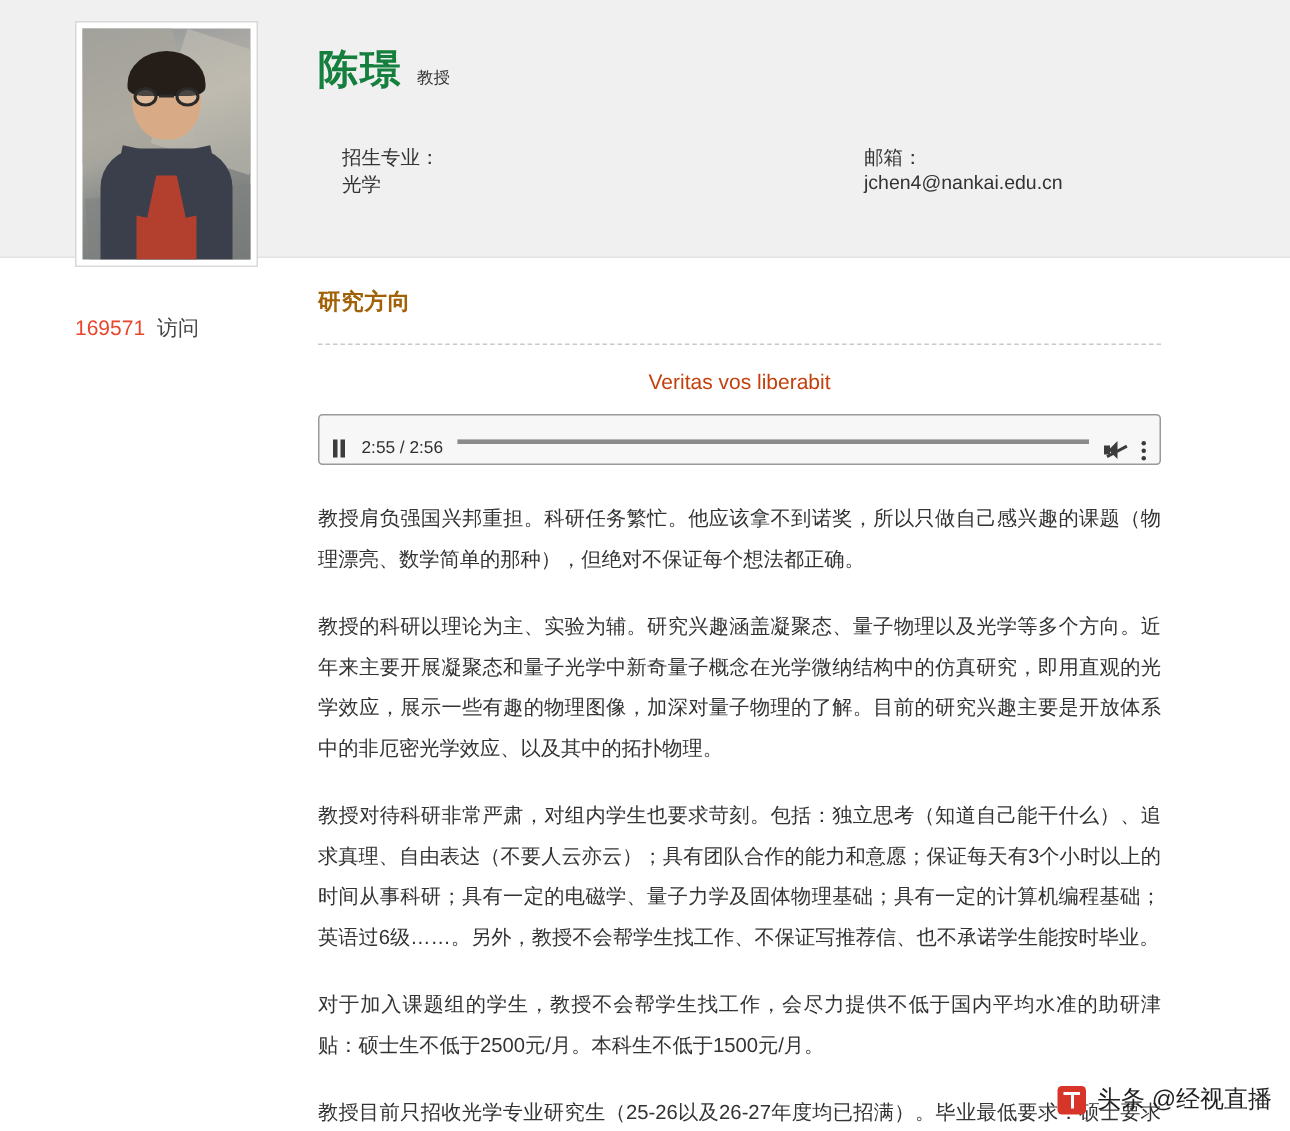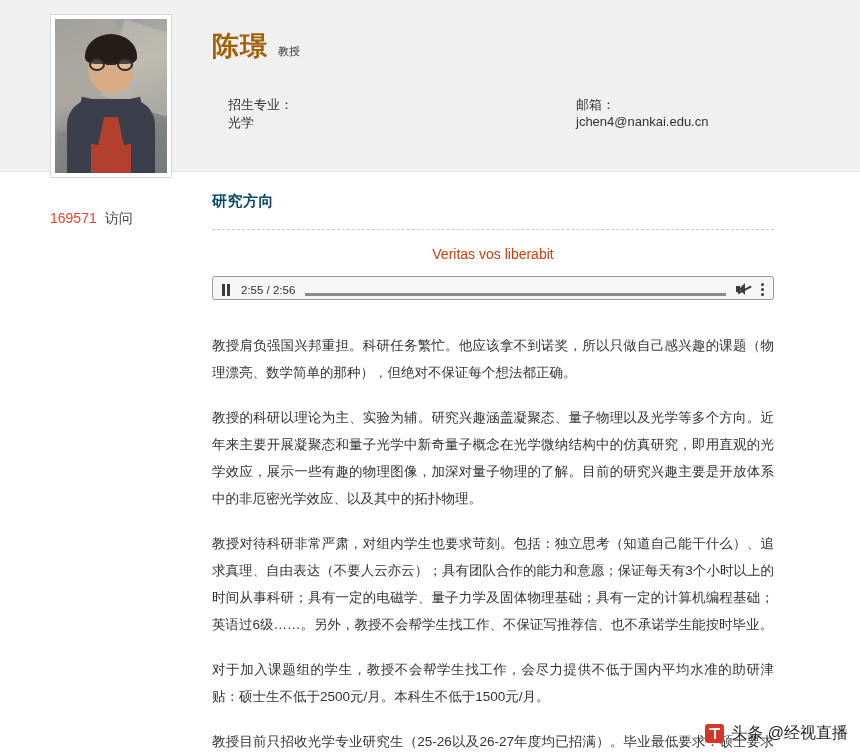--- a/index.html
+++ b/index.html
@@ -137,21 +137,21 @@
 
   
   .name-row {
     position: absolute;
     left: 212px; top: 28px;
     display: flex;
     align-items: baseline;
   }
   .name {
     font-size: 27px;
-    color: #a16207;
+    color: #15803d;
     font-weight: 600;
     letter-spacing: 1px;
   }
   .title-suffix {
     font-size: 11px;
     color: #333;
     margin-left: 10px;
     font-family: Liberation Serif, serif;
   }
 
@@ -184,21 +184,21 @@
   }
 
   
   .section {
     position: absolute;
     left: 212px; top: 192px;
     width: 562px;
   }
   .section-title {
     font-size: 15px;
-    color: #0c4a6e;
+    color: #a16207;
     font-weight: 700;
     letter-spacing: .5px;
     padding-bottom: 8px;
   }
   .section-rule {
     border-top: 1px dashed #c9c9c9;
     width: 562px;
     margin-top: 10px;
   }
 
@@ -214,22 +214,22 @@
     color: #c2410c;
     padding-top: 12px;
   }
   .video-bar {
     margin-top: 14px;
     height: 24px;
     border: 1px solid #9a9a9a;
     border-radius: 3px;
     background: #f7f7f7;
     display: flex;
-    align-items: flex-end;
-    padding: 3px 8px;
+    align-items: flex-start;
+    padding: 16px 8px;
     position: relative;
   }
   .vb-left { display: flex; align-items: center; }
   .pause-icon {
     width: 10px; height: 12px;
     position: relative;
     margin-right: 10px;
   }
   .pause-icon i {
     position: absolute; top: 0;

